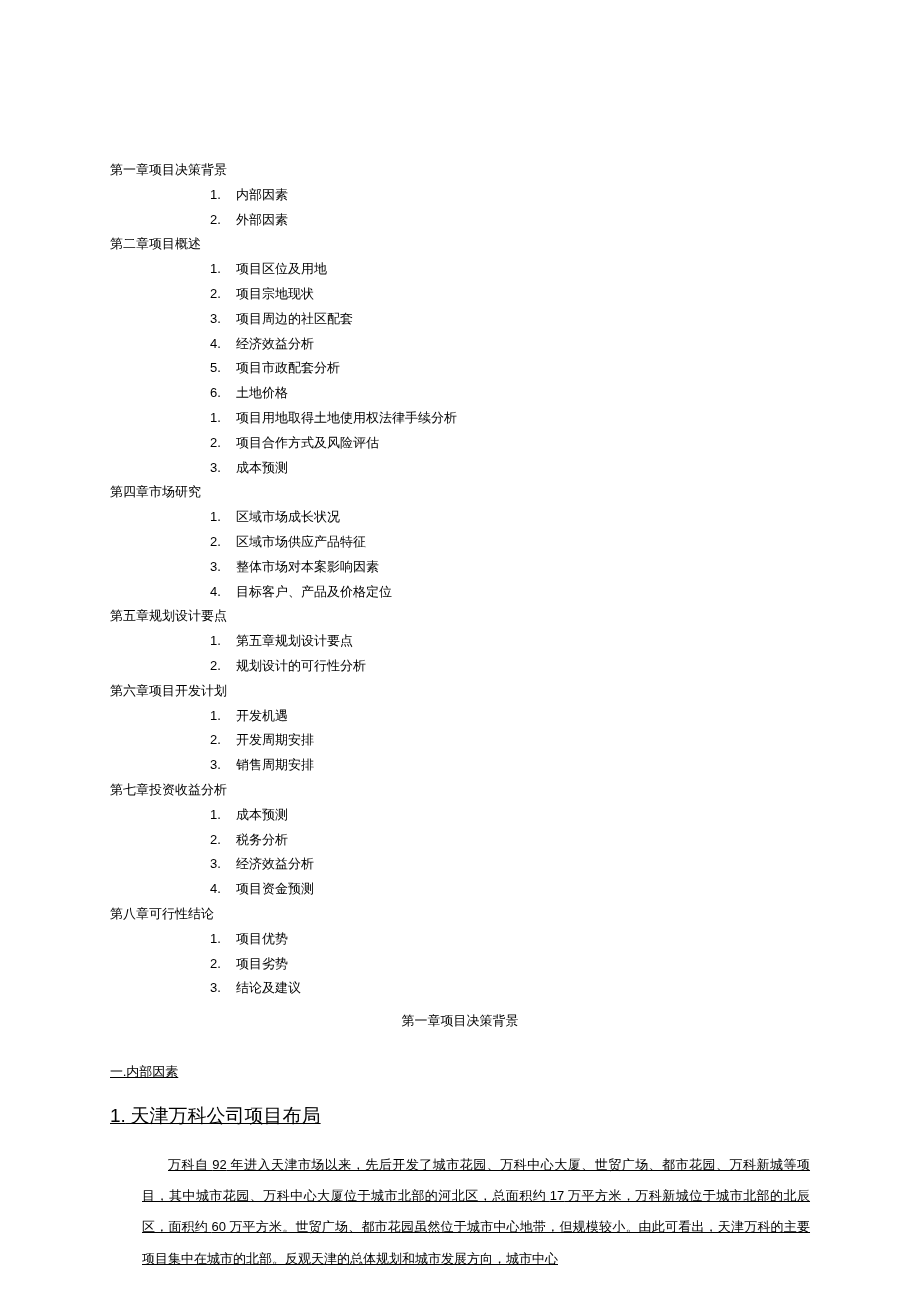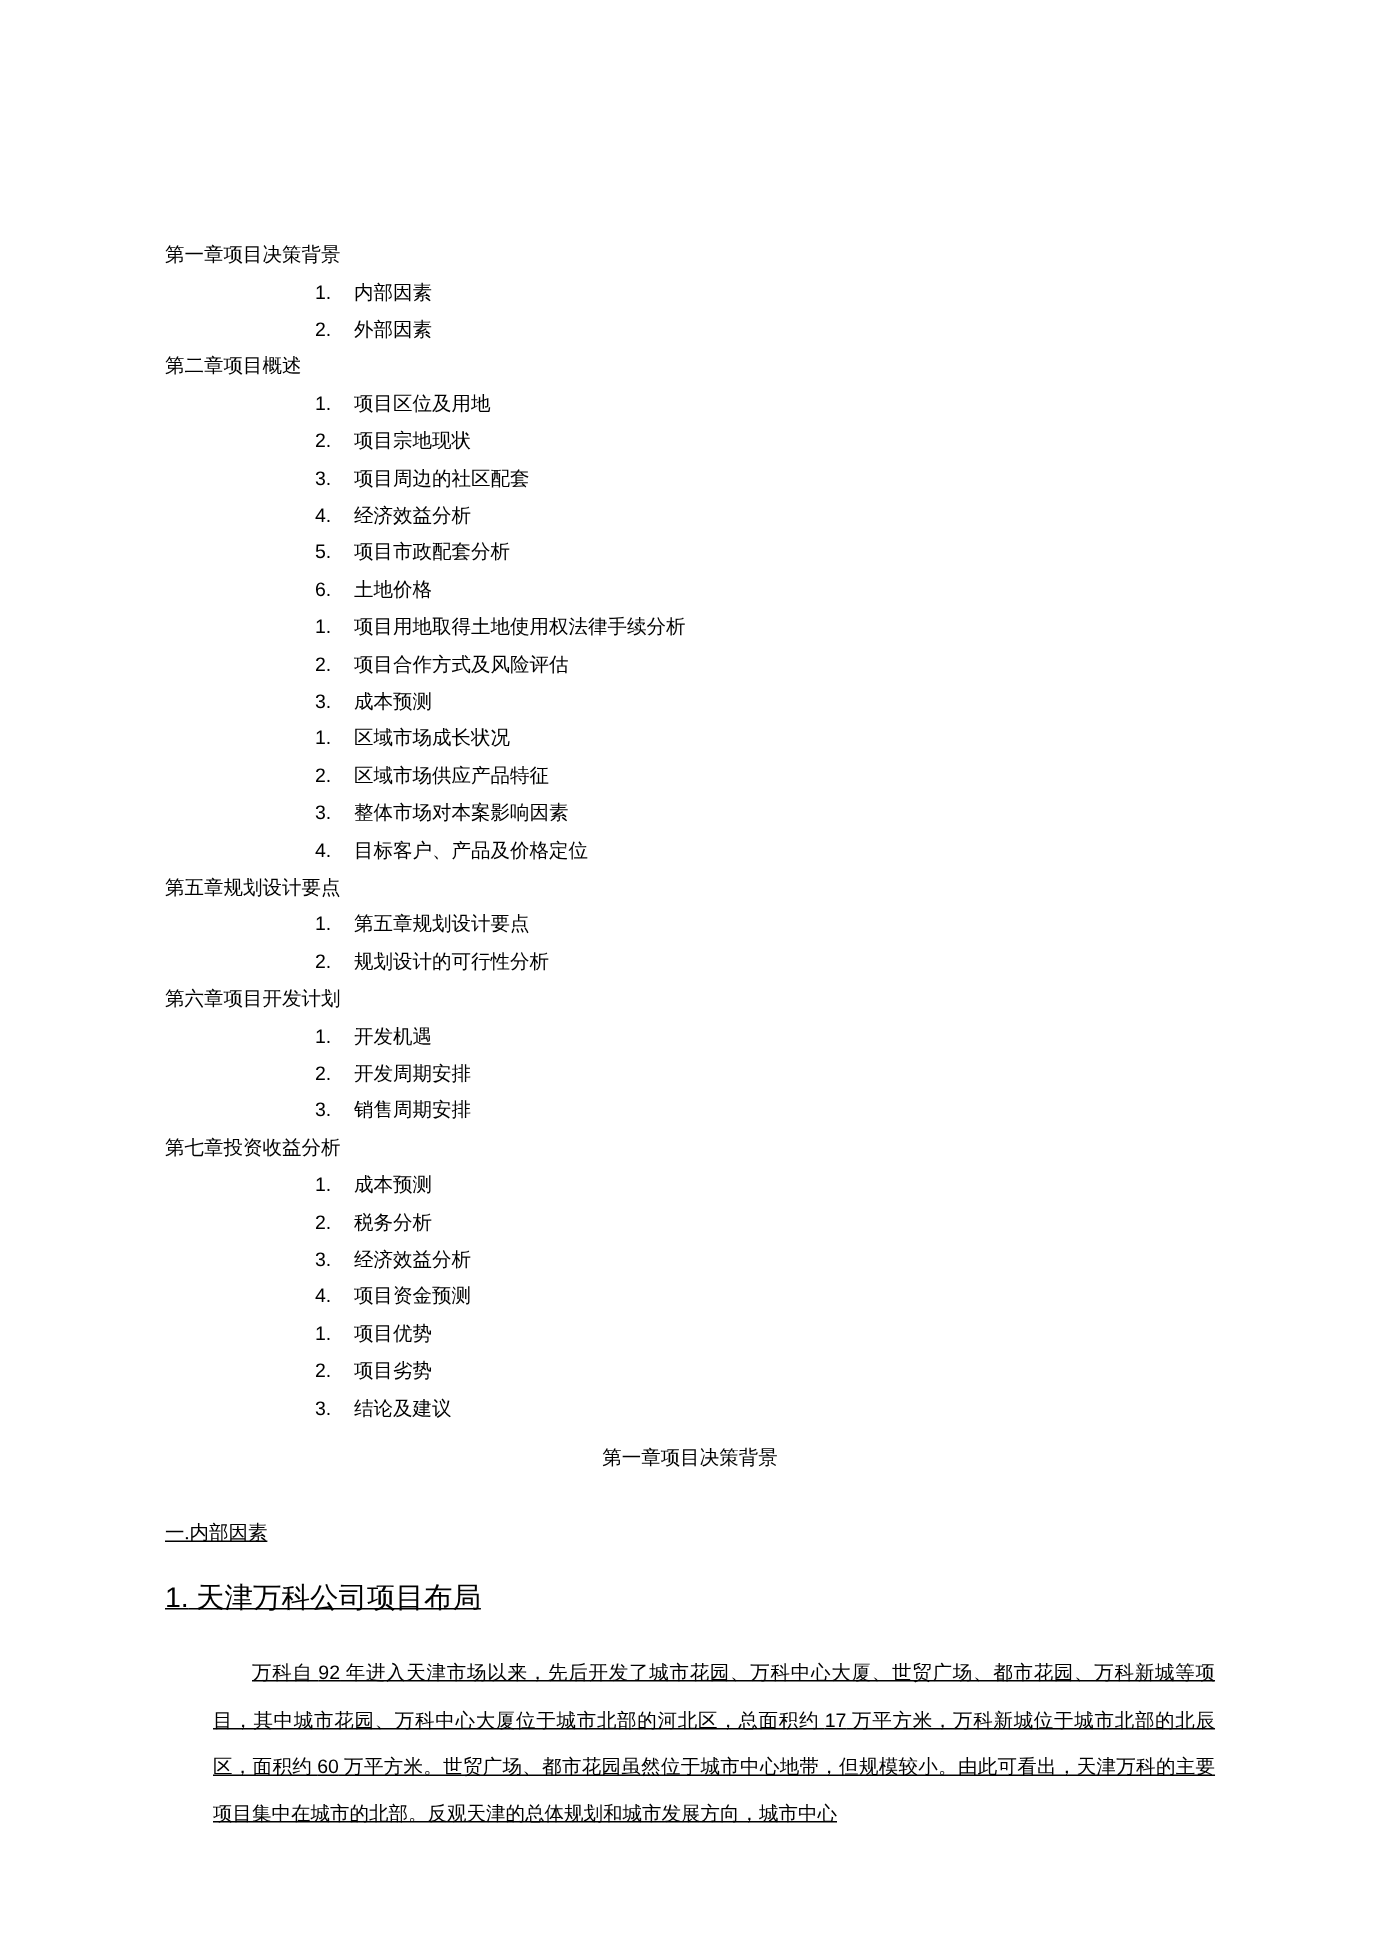--- a/index.html
+++ b/index.html
@@ -122,20 +122,21 @@
       <span class="item-num">2.</span>
       <span class="item-text">项目合作方式及风险评估</span>
     </div>
     <div class="item-line">
       <span class="item-num">3.</span>
       <span class="item-text">成本预测</span>
     </div>
   </div>
 
   <div class="toc-block">
+    <div class="chapter-line">第四章市场研究</div>
     <div class="item-line">
       <span class="item-num">1.</span>
       <span class="item-text">区域市场成长状况</span>
     </div>
     <div class="item-line">
       <span class="item-num">2.</span>
       <span class="item-text">区域市场供应产品特征</span>
     </div>
     <div class="item-line">
       <span class="item-num">3.</span>
@@ -189,20 +190,21 @@
       <span class="item-num">3.</span>
       <span class="item-text">经济效益分析</span>
     </div>
     <div class="item-line">
       <span class="item-num">4.</span>
       <span class="item-text">项目资金预测</span>
     </div>
   </div>
 
   <div class="toc-block">
+    <div class="chapter-line">第八章可行性结论</div>
     <div class="item-line">
       <span class="item-num">1.</span>
       <span class="item-text">项目优势</span>
     </div>
     <div class="item-line">
       <span class="item-num">2.</span>
       <span class="item-text">项目劣势</span>
     </div>
     <div class="item-line">
       <span class="item-num">3.</span>

